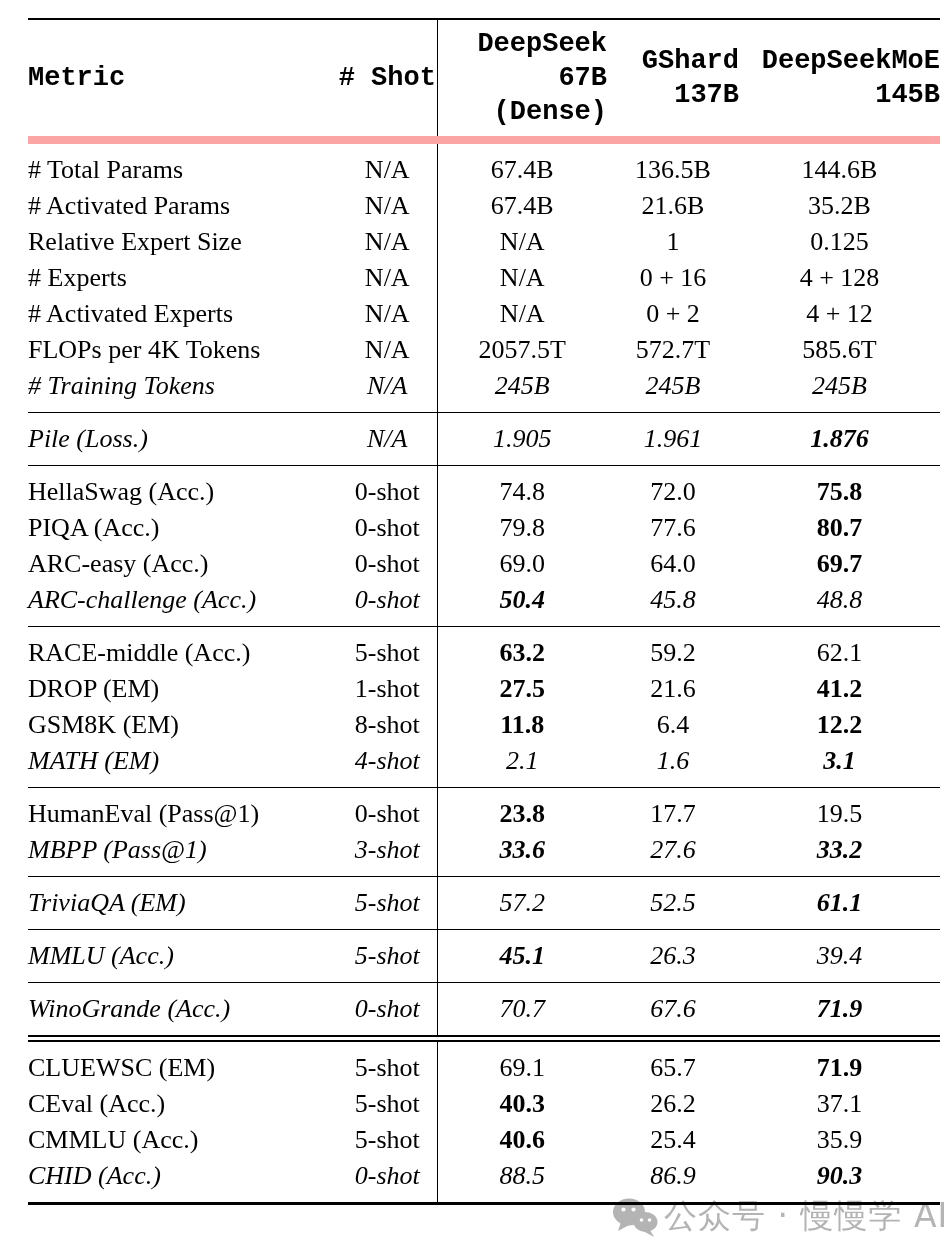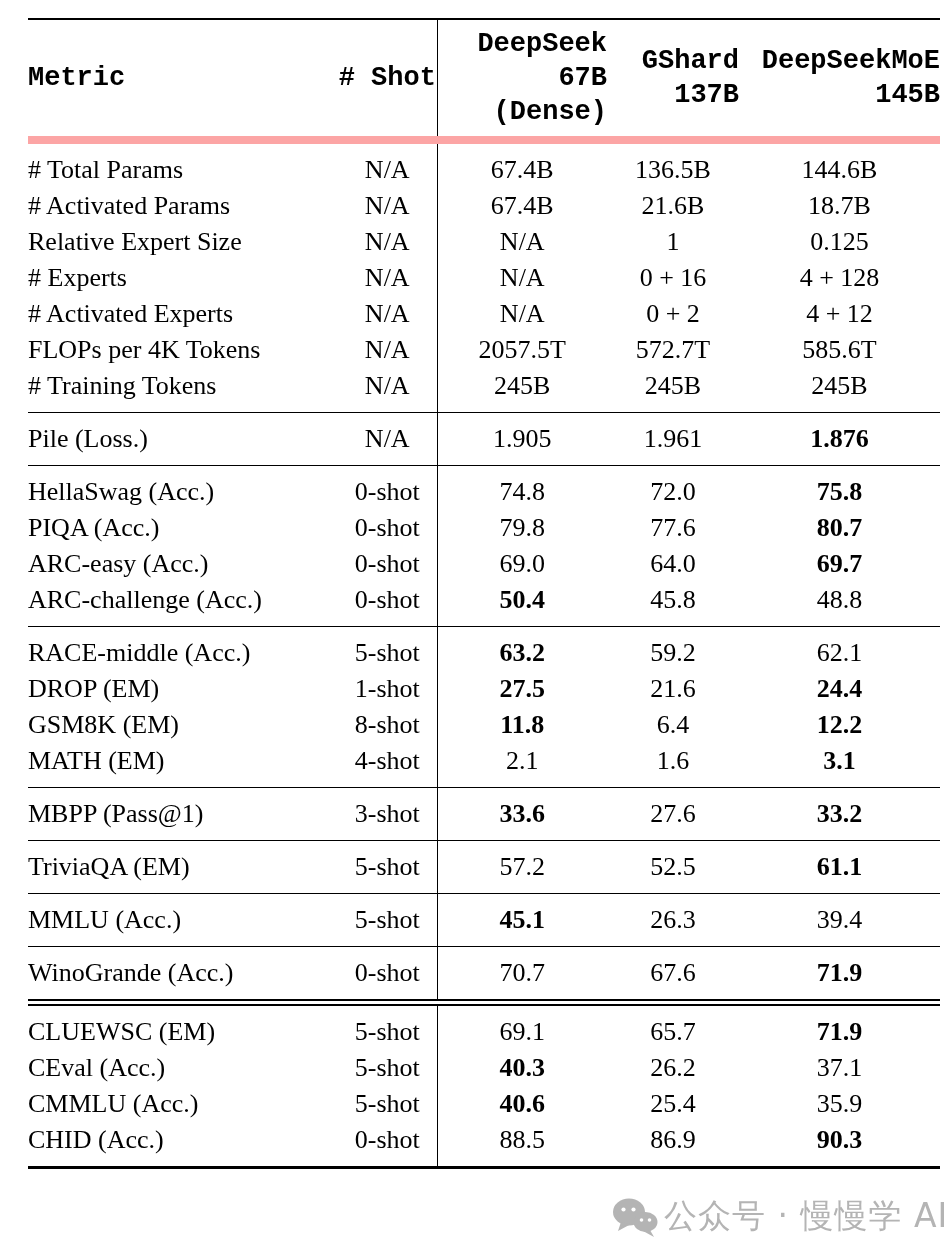--- a/index.html
+++ b/index.html
@@ -72,21 +72,21 @@
     height: 36px;
     line-height: 36px;
     vertical-align: middle;
     padding: 0;
   }
   td.metric { text-align: left; }
   td.shot   { text-align: center; border-right: 1.5px solid #000; }
   td.val    { text-align: center; }
   td.val.bold { font-weight: bold; }
   tbody.section tr:first-child td { padding-top: 8px; }
-  tbody.section tr:last-child  td { padding-bottom: 8px; }
+  tbody.section tr:last-child  td { padding-bottom: 8px; font-style: italic; }
 </style>
 </head>
 <body>
 
 <div class="page">
 
   <div class="watermark">
     <svg width="46" height="40" viewBox="0 0 46 40" aria-hidden="true">
       <ellipse cx="17" cy="15" rx="16" ry="13.5" fill="#b0b0b0"></ellipse>
       <polygon points="9,25 6,34 19,27" fill="#b0b0b0"></polygon>
@@ -133,21 +133,21 @@
           <td class="shot">N/A</td>
           <td class="val">67.4B</td>
           <td class="val">136.5B</td>
           <td class="val">144.6B</td>
         </tr>
         <tr>
           <td class="metric"># Activated Params</td>
           <td class="shot">N/A</td>
           <td class="val">67.4B</td>
           <td class="val">21.6B</td>
-          <td class="val">18.7B</td>
+          <td class="val">35.2B</td>
         </tr>
         <tr>
           <td class="metric">Relative Expert Size</td>
           <td class="shot">N/A</td>
           <td class="val">N/A</td>
           <td class="val">1</td>
           <td class="val">0.125</td>
         </tr>
         <tr>
           <td class="metric"># Experts</td>
@@ -223,39 +223,46 @@
           <td class="shot">5-shot</td>
           <td class="val bold">63.2</td>
           <td class="val">59.2</td>
           <td class="val">62.1</td>
         </tr>
         <tr>
           <td class="metric">DROP (EM)</td>
           <td class="shot">1-shot</td>
           <td class="val bold">27.5</td>
           <td class="val">21.6</td>
-          <td class="val bold">24.4</td>
+          <td class="val bold">41.2</td>
         </tr>
         <tr>
           <td class="metric">GSM8K (EM)</td>
           <td class="shot">8-shot</td>
           <td class="val bold">11.8</td>
           <td class="val">6.4</td>
           <td class="val bold">12.2</td>
         </tr>
         <tr>
           <td class="metric">MATH (EM)</td>
           <td class="shot">4-shot</td>
           <td class="val">2.1</td>
           <td class="val">1.6</td>
           <td class="val bold">3.1</td>
         </tr>
       </tbody>
       <tbody class="section rule-single">
         <tr>
+          <td class="metric">HumanEval (Pass@1)</td>
+          <td class="shot">0-shot</td>
+          <td class="val bold">23.8</td>
+          <td class="val">17.7</td>
+          <td class="val">19.5</td>
+        </tr>
+        <tr>
           <td class="metric">MBPP (Pass@1)</td>
           <td class="shot">3-shot</td>
           <td class="val bold">33.6</td>
           <td class="val">27.6</td>
           <td class="val bold">33.2</td>
         </tr>
       </tbody>
       <tbody class="section rule-single">
         <tr>
           <td class="metric">TriviaQA (EM)</td>

